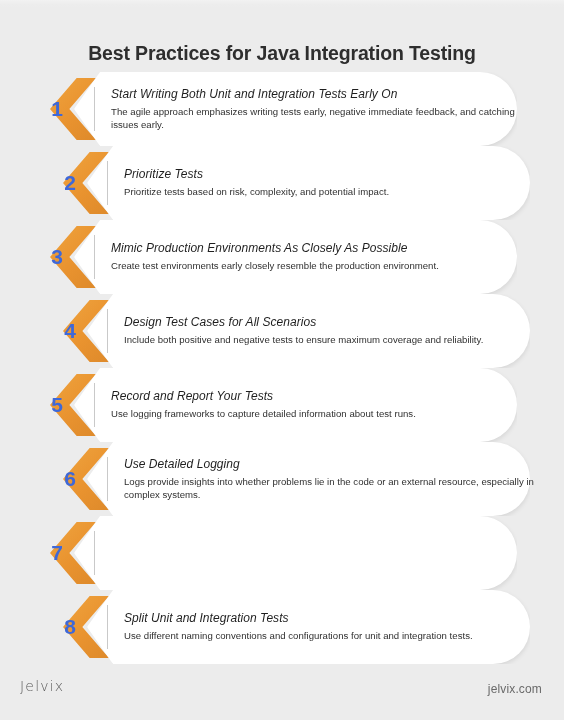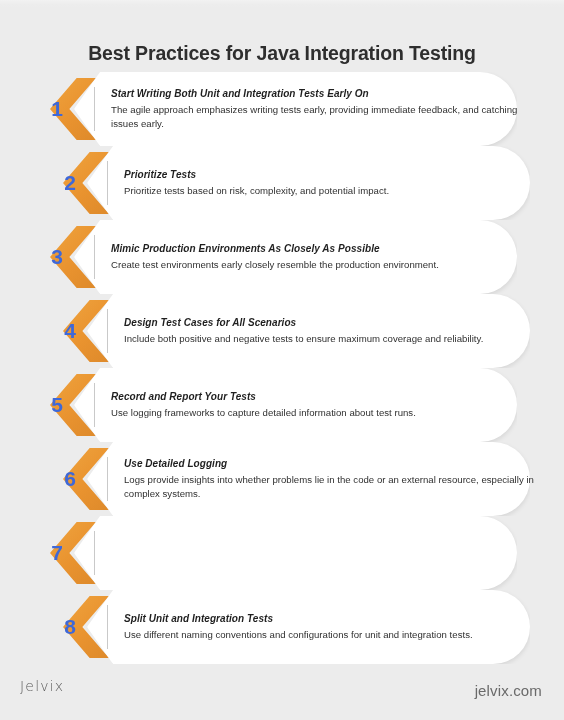--- a/index.html
+++ b/index.html
@@ -132,22 +132,22 @@
     left: 111px;
     top: 0;
     right: 24px;
     height: 74px;
     display: flex;
     flex-direction: column;
     justify-content: center;
   }
 
   .card-heading {
-    font-size: 10px;
-    font-weight: bold;
+    font-size: 12px;
+    font-weight: normal;
     font-style: italic;
     color: #1f1f1f;
     letter-spacing: 0.05px;
     margin-bottom: 4px;
   }
 
   .card-desc {
     font-size: 9.6px;
     font-weight: normal;
     color: #303030;
@@ -171,21 +171,21 @@
     font-size: 14px;
     font-weight: 300;
     color: #5a5a5a;
     letter-spacing: 1.2px;
     font-family: "DejaVu Sans", sans-serif;
   }
   .brand-url {
     position: absolute;
     right: 22px;
     top: 4px;
-    font-size: 15px;
+    font-size: 12px;
     color: #6a6a6a;
     letter-spacing: 0.15px;
   }
 </style>
 </head>
 <body>
 
 <div class="page">
 
   <div class="top-sheen"></div>
@@ -194,21 +194,21 @@
 
   <div class="practice-list">
       <div class="practice-row shift-left">
         <div class="chevron"></div>
         <div class="card"></div>
         <div class="card-body"></div>
         <div class="card-number">1</div>
         <div class="card-divider"></div>
         <div class="card-text">
           <div class="card-heading">Start Writing Both Unit and Integration Tests Early On</div>
-          <div class="card-desc">The agile approach emphasizes writing tests early, providing immediate feedback, and catching issues early.</div>
+          <div class="card-desc">The agile approach emphasizes writing tests early, negative immediate feedback, and catching issues early.</div>
         </div>
       </div>
       <div class="practice-row shift-right">
         <div class="chevron"></div>
         <div class="card"></div>
         <div class="card-body"></div>
         <div class="card-number">2</div>
         <div class="card-divider"></div>
         <div class="card-text">
           <div class="card-heading">Prioritize Tests</div>

